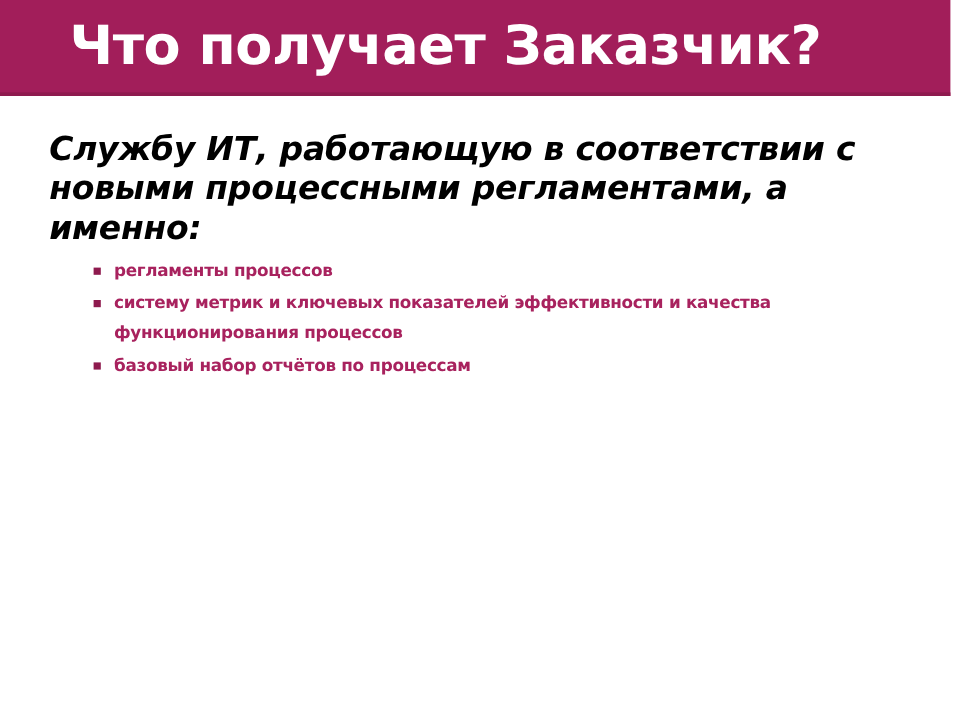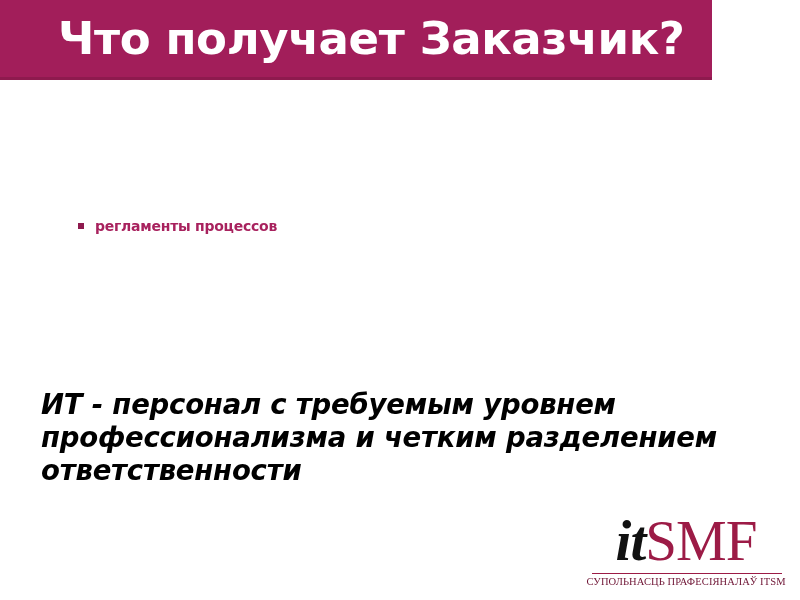--- a/index.html
+++ b/index.html
@@ -22,21 +22,21 @@
     height: 600px;
     background: #ffffff;
     overflow: hidden;
   }
 
   
   .title-band {
     position: absolute;
     left: 0;
     top: 0;
-    width: 712px;
+    width: 792px;
     height: 80px;
     background: #A21E5A;
     border-bottom: 3px solid #8E1A4E;
     box-sizing: border-box;
   }
   .title-text {
     position: absolute;
     left: 58px;
     top: 50%;
     transform: translateY(-52%);
@@ -173,33 +173,34 @@
 <body>
 
 <div class="slide">
 
   <div class="title-band">
     <div class="title-text">Что получает Заказчик?</div>
   </div>
 
   <div class="body-area">
 
+    <div class="lead-para">Службу ИТ, работающую в соответствии с новыми процессными регламентами, а именно:</div>
 
     <ul class="bullet-list">
       <li class="bullet-item">
         <span class="bullet-marker"></span>
         <span>регламенты процессов</span>
       </li>
+      <li class="bullet-item">
+        <span class="bullet-marker"></span>
+        <span>систему метрик и ключевых показателей эффективности и качества функционирования процессов</span>
+      </li>
+      <li class="bullet-item">
+        <span class="bullet-marker"></span>
+        <span>базовый набор отчётов по процессам</span>
+      </li>
     </ul>
 
-    <div class="closing-para">ИТ - персонал с требуемым уровнем профессионализма и четким разделением ответственности</div>
 
   </div>
 
-  <div class="logo">
-    <div class="logo-wordmark">
-      <span class="logo-it">it</span><span class="logo-smf">SMF</span>
-    </div>
-    <div class="logo-rule"></div>
-    <div class="logo-tagline">СУПОЛЬНАСЦЬ ПРАФЕСІЯНАЛАЎ ITSM</div>
-  </div>
 
 </div>
 
 </body></html>

